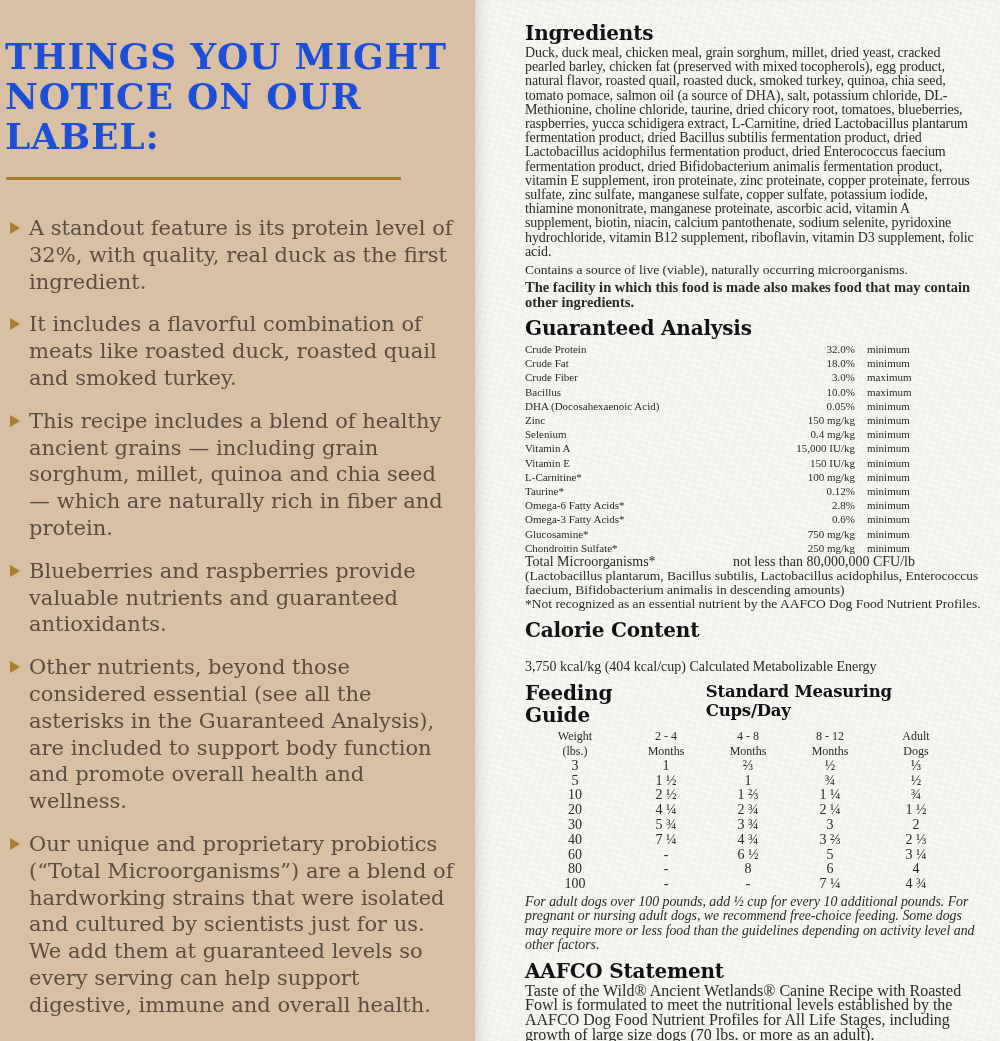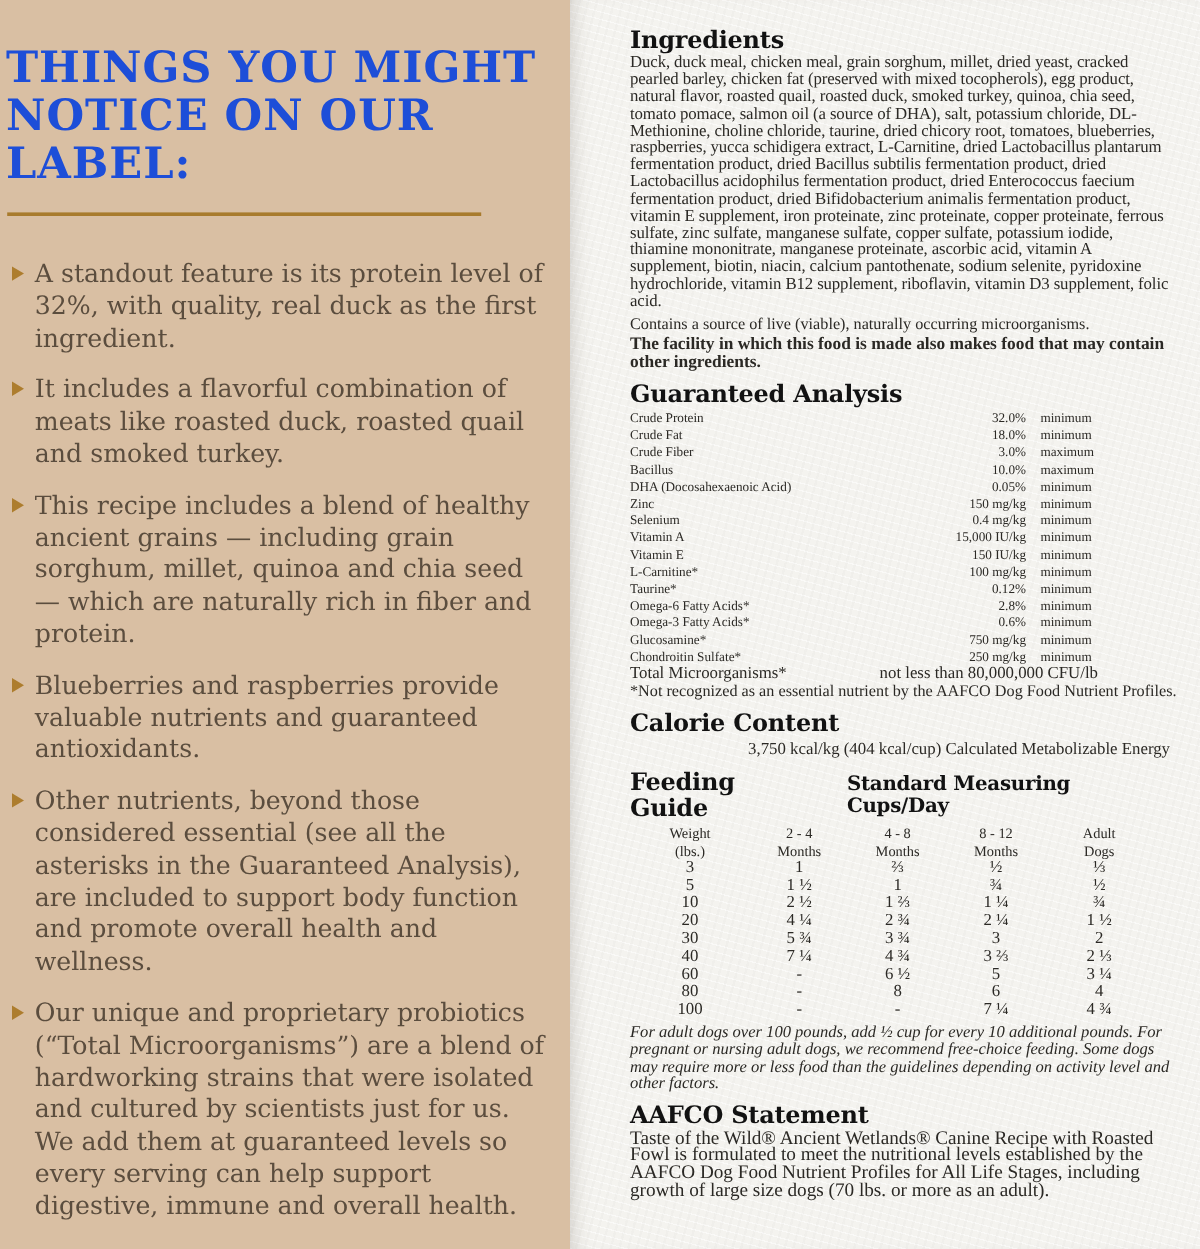--- a/index.html
+++ b/index.html
@@ -83,24 +83,24 @@
   .ga-table { margin-top:3px; width:450px; }
   .ga-row { display:flex; font-size:11px; line-height:14.2px;align-items:center; }
   .ga-label { flex:1; }
   .ga-value { width:112px; text-align:right; white-space:nowrap; }
   .ga-qual  { width:120px; padding-left:12px; text-align:left; }
   .ga-total-row { display:flex; font-size:14px; line-height:14.2px; width:450px; }
   .ga-total-row .ga-total-value { flex:1; text-align:right; padding-right:60px; }
   .micro-detail, .asterisk-note { font-size:13.5px; line-height:14px; width:460px; }
 
   .calorie-section { margin-top:8px; }
-  .calorie-text { font-size:14px; line-height:15px; margin-top:4px;text-align:right; }
+  .calorie-text { font-size:14px; line-height:15px; margin-top:18px; }
 
   .fg-section { margin-top:8px; }
-  .fg-heading-row { display:flex; align-items:center; }
+  .fg-heading-row { display:flex; align-items:flex-start; }
   .fg-subheading {
     font-family:"DejaVu Serif", serif; font-weight:bold;
     font-size:16.5px; margin-left:26px; color:#121212;
     letter-spacing:-0.2px;
   }
   .fg-table { margin-top:3px; width:450px; }
   .fg-header, .fg-row { display:grid; grid-template-columns:100px 82px 82px 82px 90px; }
   .fg-hcell { text-align:center; font-size:12px; line-height:14.8px; }
   .fg-cell  { text-align:center; font-size:14px; line-height:14.8px; }
   .fg-note {
@@ -232,20 +232,21 @@
         <div class="ga-row">
         <span class="ga-label">Chondroitin Sulfate*</span>
         <span class="ga-value">250 mg/kg</span>
         <span class="ga-qual">minimum</span>
       </div>
       </div>
     <div class="ga-total-row">
       <span>Total Microorganisms*</span>
       <span class="ga-total-value">not less than 80,000,000 CFU/lb</span>
     </div>
+    <div class="micro-detail">(Lactobacillus plantarum, Bacillus subtilis, Lactobacillus acidophilus, Enterococcus faecium, Bifidobacterium animalis in descending amounts)</div>
     <div class="asterisk-note">*Not recognized as an essential nutrient by the AAFCO Dog Food Nutrient Profiles.</div>
   </div>
 
   <div class="calorie-section">
     <div class="section-heading">Calorie Content</div>
     <div class="calorie-text">3,750 kcal/kg (404 kcal/cup) Calculated Metabolizable Energy</div>
   </div>
 
   <div class="fg-section">
     <div class="fg-heading-row">

